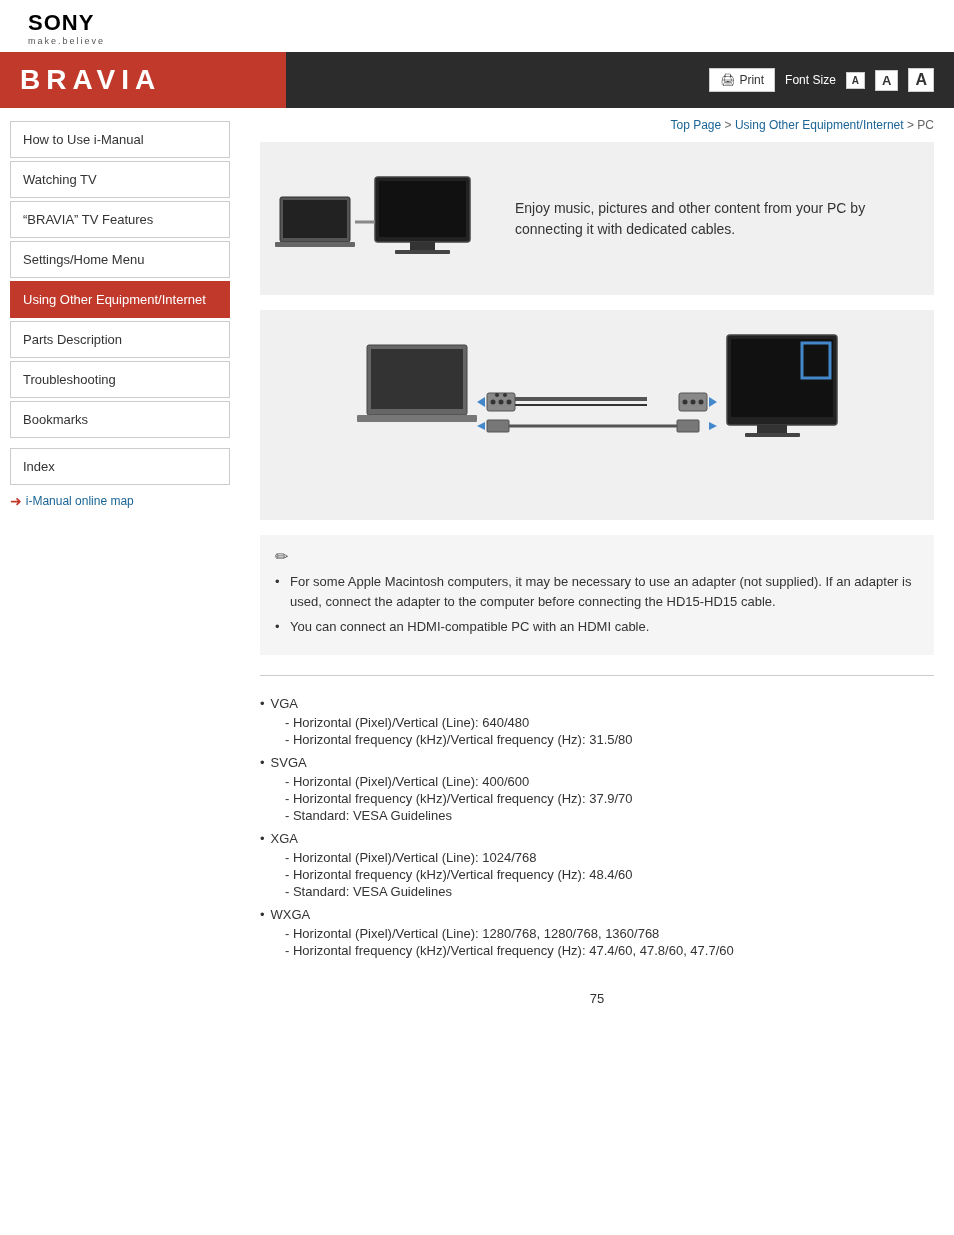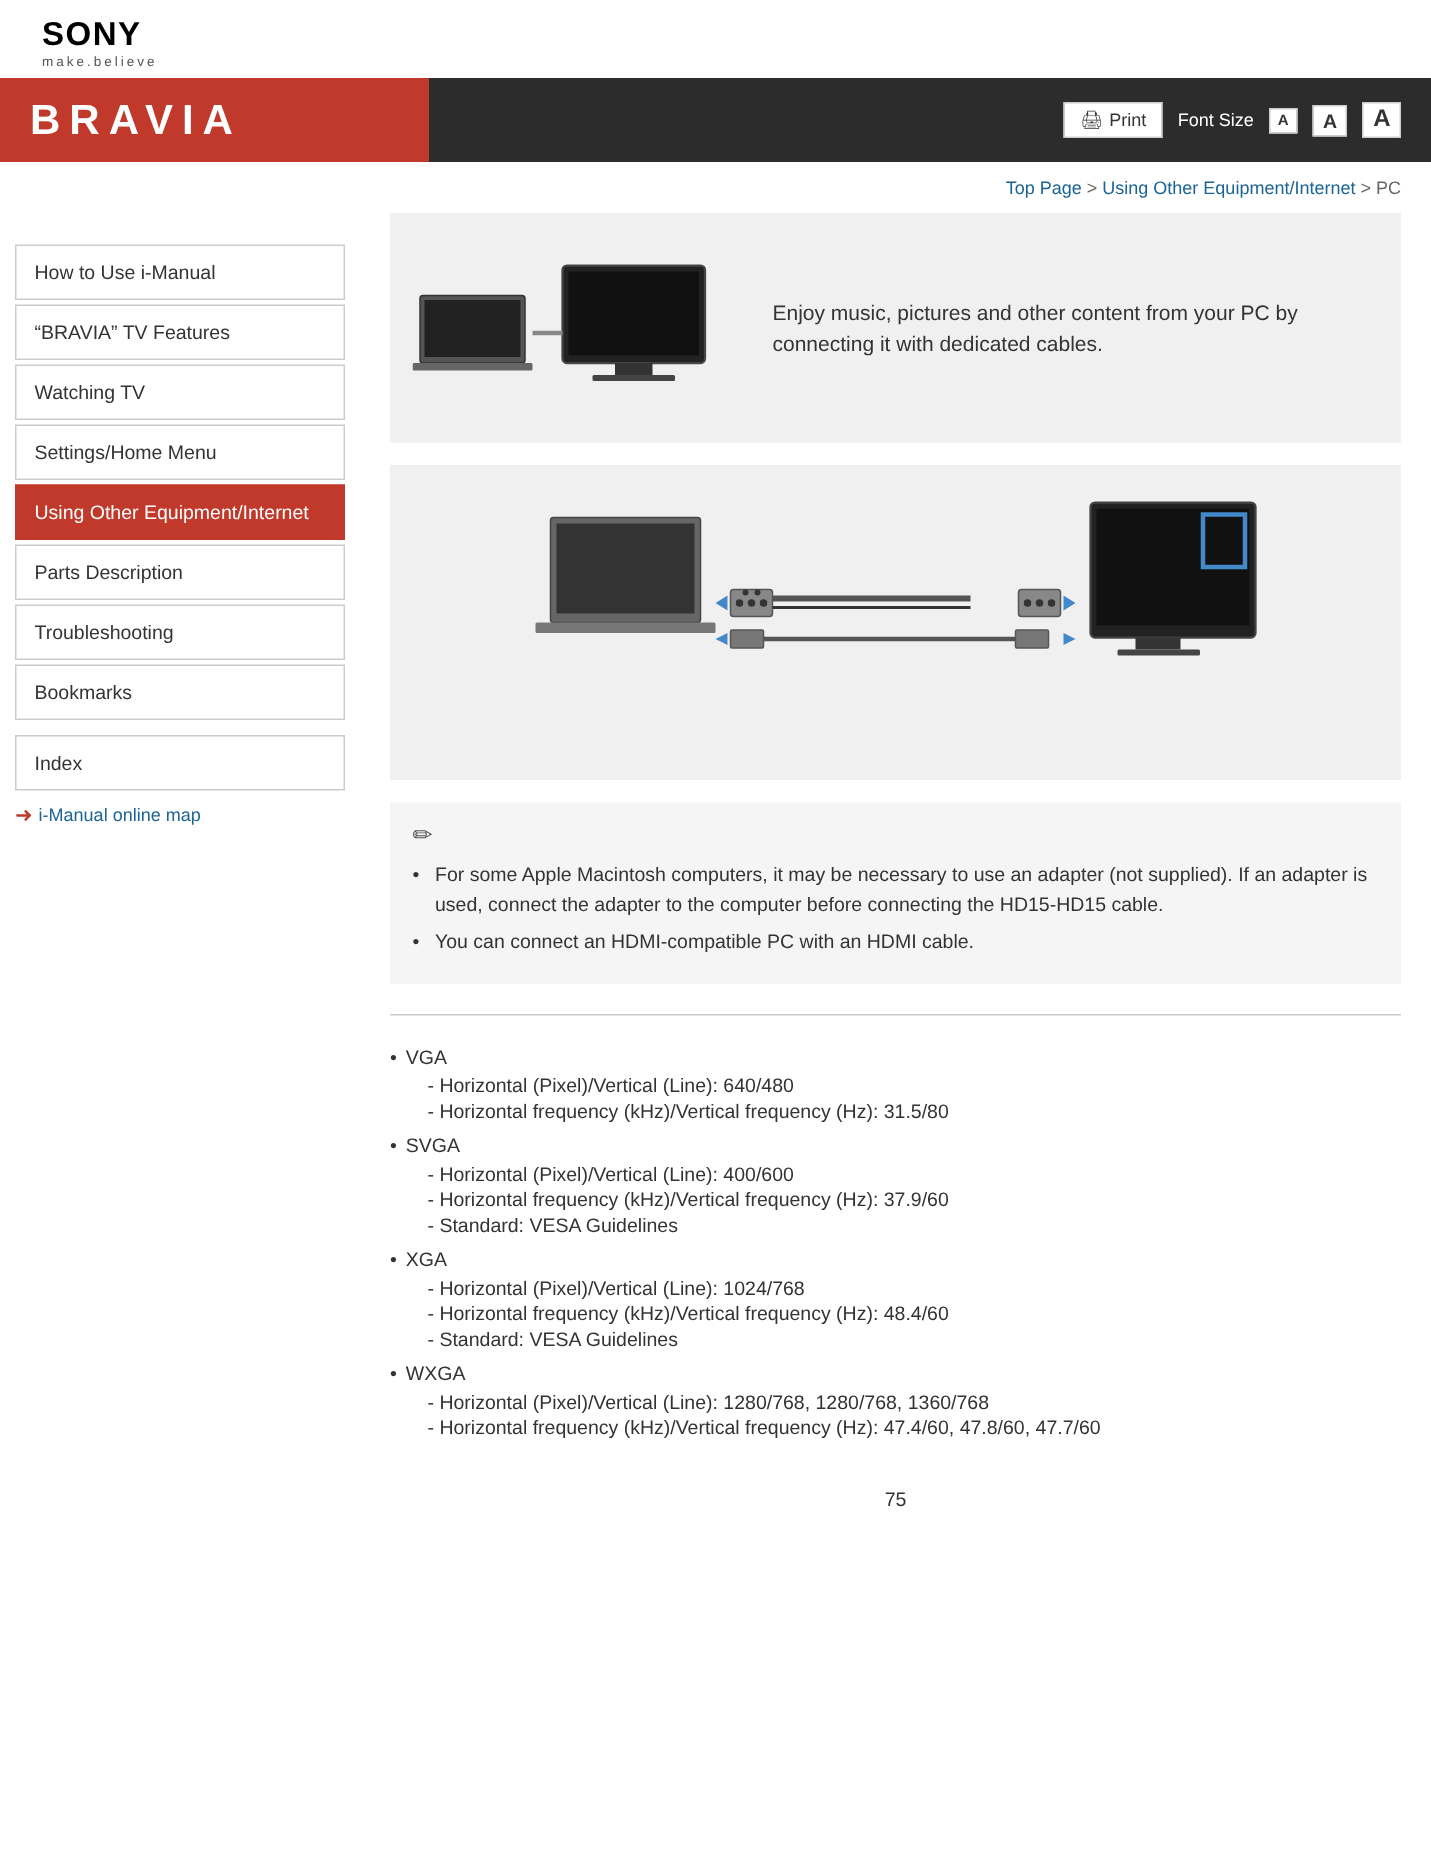--- a/index.html
+++ b/index.html
@@ -47,21 +47,21 @@
       font-weight: bold;
     }
     .font-btn-small { font-size: 10px; padding: 2px 5px; }
     .font-btn-medium { font-size: 13px; padding: 2px 6px; }
     .font-btn-large { font-size: 16px; padding: 2px 6px; }
 
     
     .main-layout { display: flex; }
 
     
-    .sidebar { width: 240px; min-width: 240px; padding: 24px 0; margin-top: 28px; }
+    .sidebar { width: 240px; min-width: 240px; padding: 10px 0; }
     .sidebar-item {
       border: 1px solid #ccc;
       margin: 3px 10px;
       padding: 10px 12px;
       cursor: pointer;
       font-size: 13px;
       color: #333;
       background: #fff;
     }
     .sidebar-item.active { background: #c0392b; color: #fff; border-color: #c0392b; }
@@ -152,22 +152,22 @@
     <button class="font-btn font-btn-small">A</button>
     <button class="font-btn font-btn-medium">A</button>
     <button class="font-btn font-btn-large">A</button>
   </div>
 </div>
 
 <div class="main-layout">
 
   <div class="sidebar">
     <div class="sidebar-item">How to Use i-Manual</div>
+    <div class="sidebar-item">Watching TV</div>
     <div class="sidebar-item">“BRAVIA” TV Features</div>
-    <div class="sidebar-item">Watching TV</div>
     <div class="sidebar-item">Settings/Home Menu</div>
     <div class="sidebar-item active">Using Other Equipment/Internet</div>
     <div class="sidebar-item">Parts Description</div>
     <div class="sidebar-item">Troubleshooting</div>
     <div class="sidebar-item">Bookmarks</div>
     <div class="sidebar-divider"></div>
     <div class="sidebar-index">Index</div>
     <div class="sidebar-online-map">
       <span class="arrow-icon">➜</span>
       <span>i-Manual online map</span>
@@ -253,21 +253,21 @@
 
       <div class="spec-group">
         <div class="spec-main">VGA</div>
         <div class="spec-sub">Horizontal (Pixel)/Vertical (Line): 640/480</div>
         <div class="spec-sub">Horizontal frequency (kHz)/Vertical frequency (Hz): 31.5/80</div>
       </div>
 
       <div class="spec-group">
         <div class="spec-main">SVGA</div>
         <div class="spec-sub">Horizontal (Pixel)/Vertical (Line): 400/600</div>
-        <div class="spec-sub">Horizontal frequency (kHz)/Vertical frequency (Hz): 37.9/60</div>
+        <div class="spec-sub">Horizontal frequency (kHz)/Vertical frequency (Hz): 37.9/70</div>
         <div class="spec-sub">Standard: VESA Guidelines</div>
       </div>
 
       <div class="spec-group">
         <div class="spec-main">XGA</div>
         <div class="spec-sub">Horizontal (Pixel)/Vertical (Line): 1024/768</div>
         <div class="spec-sub">Horizontal frequency (kHz)/Vertical frequency (Hz): 48.4/60</div>
         <div class="spec-sub">Standard: VESA Guidelines</div>
       </div>
 

